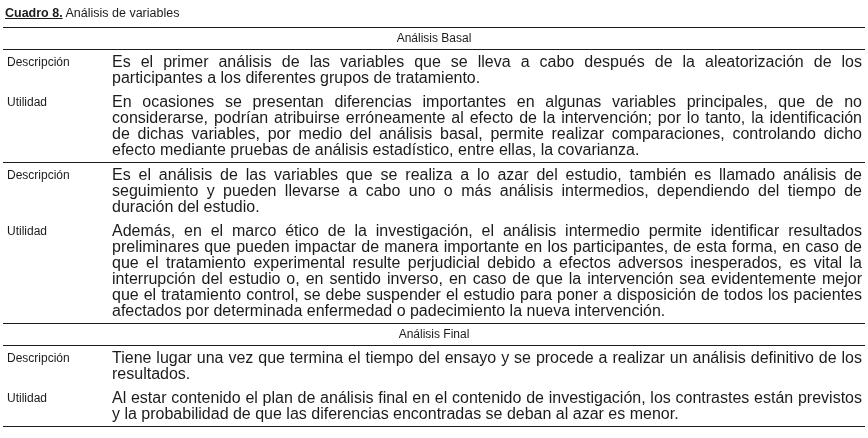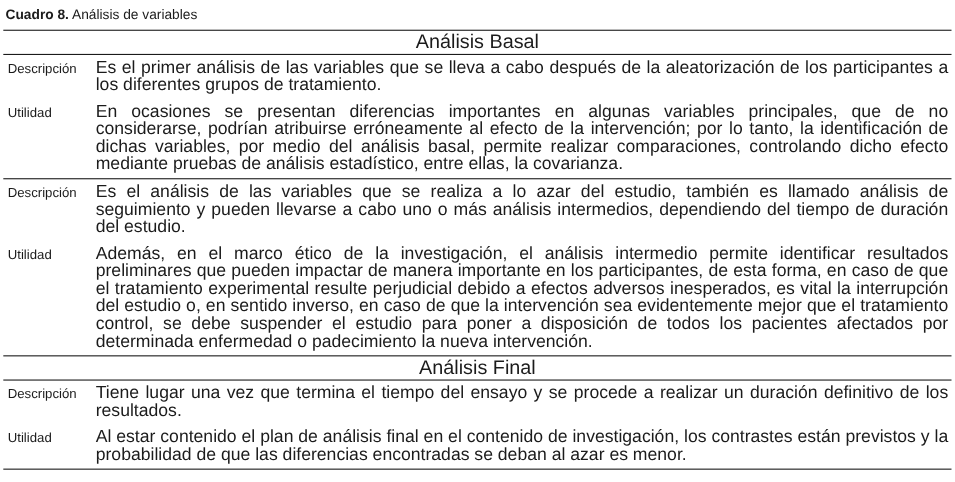--- a/index.html
+++ b/index.html
@@ -17,39 +17,40 @@
     box-sizing: border-box;
     width: 868px;
     height: 438px;
     padding: 6px 3px 2px 3px;
   }
   .caption {
     font-size: 12.5px;
     line-height: 15px;
     margin: 0 0 6px 2px;
   }
-  .caption-label { font-weight: bold; }
+  .caption-label { font-weight: bold; text-decoration: underline; }
   .doc-table {
     width: 100%;
     border-bottom: 1.5px solid #1b1b1b;
   }
   .section {
     border-top: 1.5px solid #1b1b1b;
   }
   .section-header {
     text-align: center;
-    font-size: 18px;
+    font-size: 12px;
     line-height: 15px;
     padding: 3px 0 3px 0;
     border-bottom: 1px solid #1b1b1b;
   }
   .row {
     display: grid;
     grid-template-columns: 84px 1fr;
     padding: 4px 0 4px 0;
+    gap: 25px;
   }
   .row-label {
     font-size: 12px;
     line-height: 16px;
     padding-left: 4px;
   }
   .row-content {
     font-size: 16px;
     line-height: 16px;
     text-align: justify;
@@ -98,21 +99,21 @@
           <p>Además, en el marco ético de la investigación, el análisis intermedio permite identificar resultados preliminares que pueden impactar de manera importante en los participantes, de esta forma, en caso de que el tratamiento experimental resulte perjudicial debido a efectos adversos inesperados, es vital la interrupción del estudio o, en sentido inverso, en caso de que la intervención sea evidentemente mejor que el tratamiento control, se debe suspender el estudio para poner a disposición de todos los pacientes afectados por determinada enfermedad o padecimiento la nueva intervención.</p>
         </div>
       </div>
     </div>
 
     <div class="section">
       <div class="section-header">Análisis Final</div>
       <div class="row">
         <div class="row-label">Descripción</div>
         <div class="row-content">
-          <p>Tiene lugar una vez que termina el tiempo del ensayo y se procede a realizar un duración definitivo de los resultados.</p>
+          <p>Tiene lugar una vez que termina el tiempo del ensayo y se procede a realizar un análisis definitivo de los resultados.</p>
         </div>
       </div>
       <div class="row">
         <div class="row-label">Utilidad</div>
         <div class="row-content">
           <p>Al estar contenido el plan de análisis final en el contenido de investigación, los contrastes están previstos y la probabilidad de que las diferencias encontradas se deban al azar es menor.</p>
         </div>
       </div>
     </div>
 

